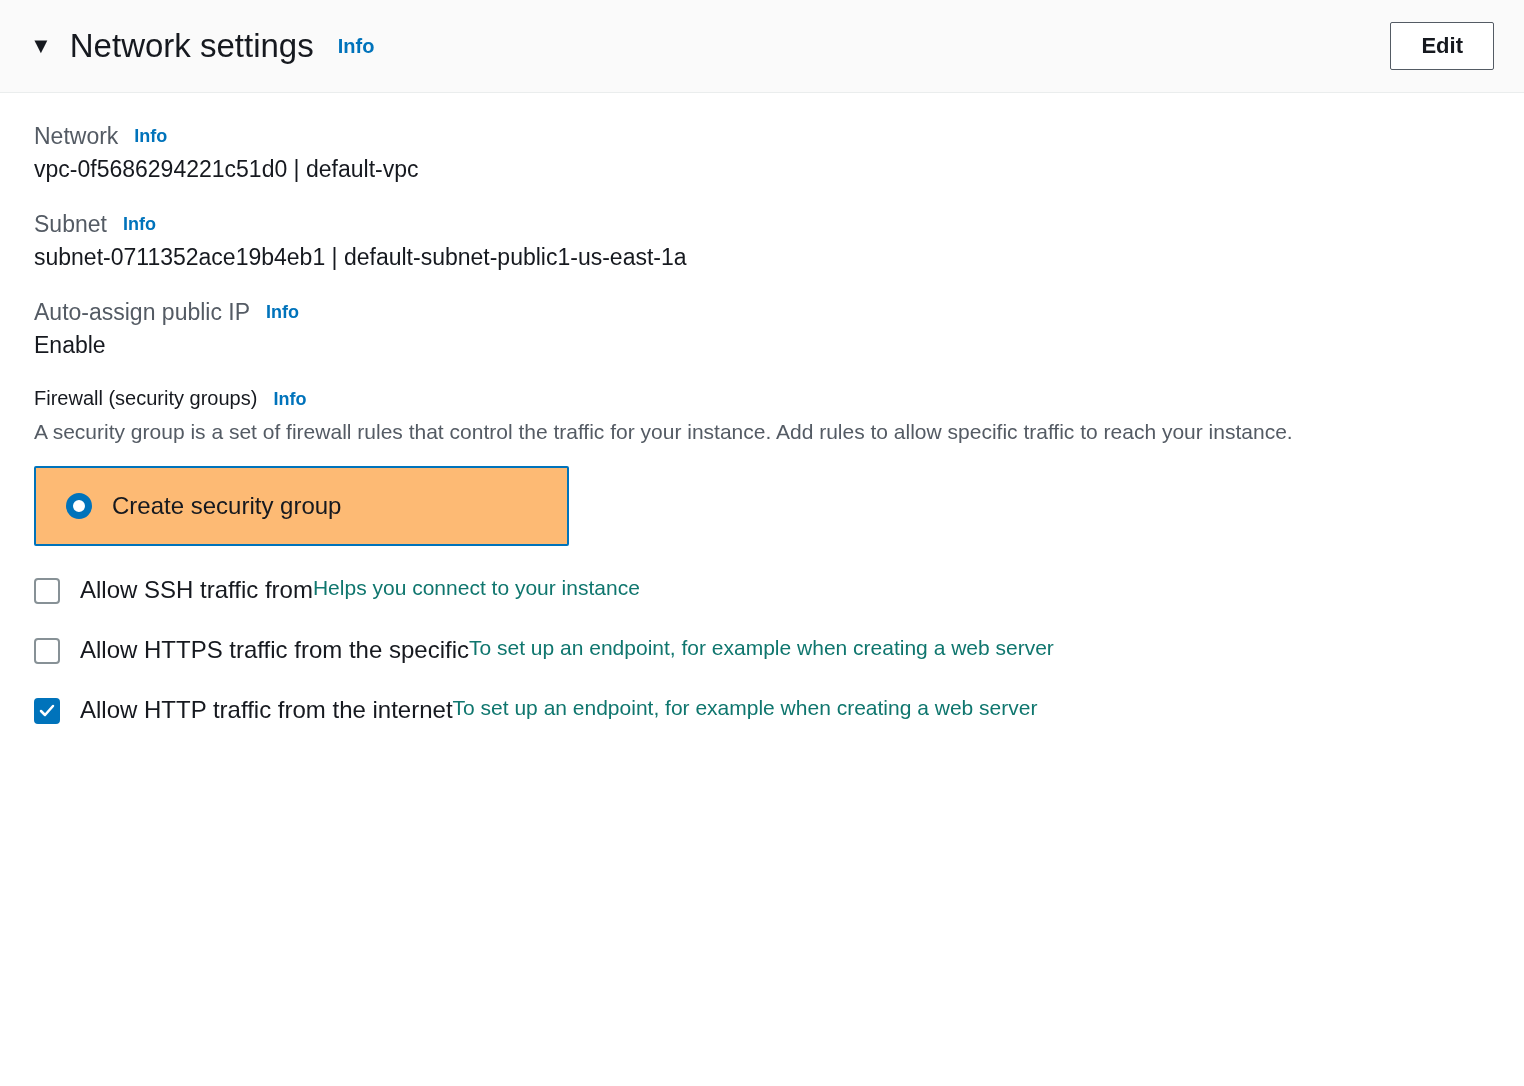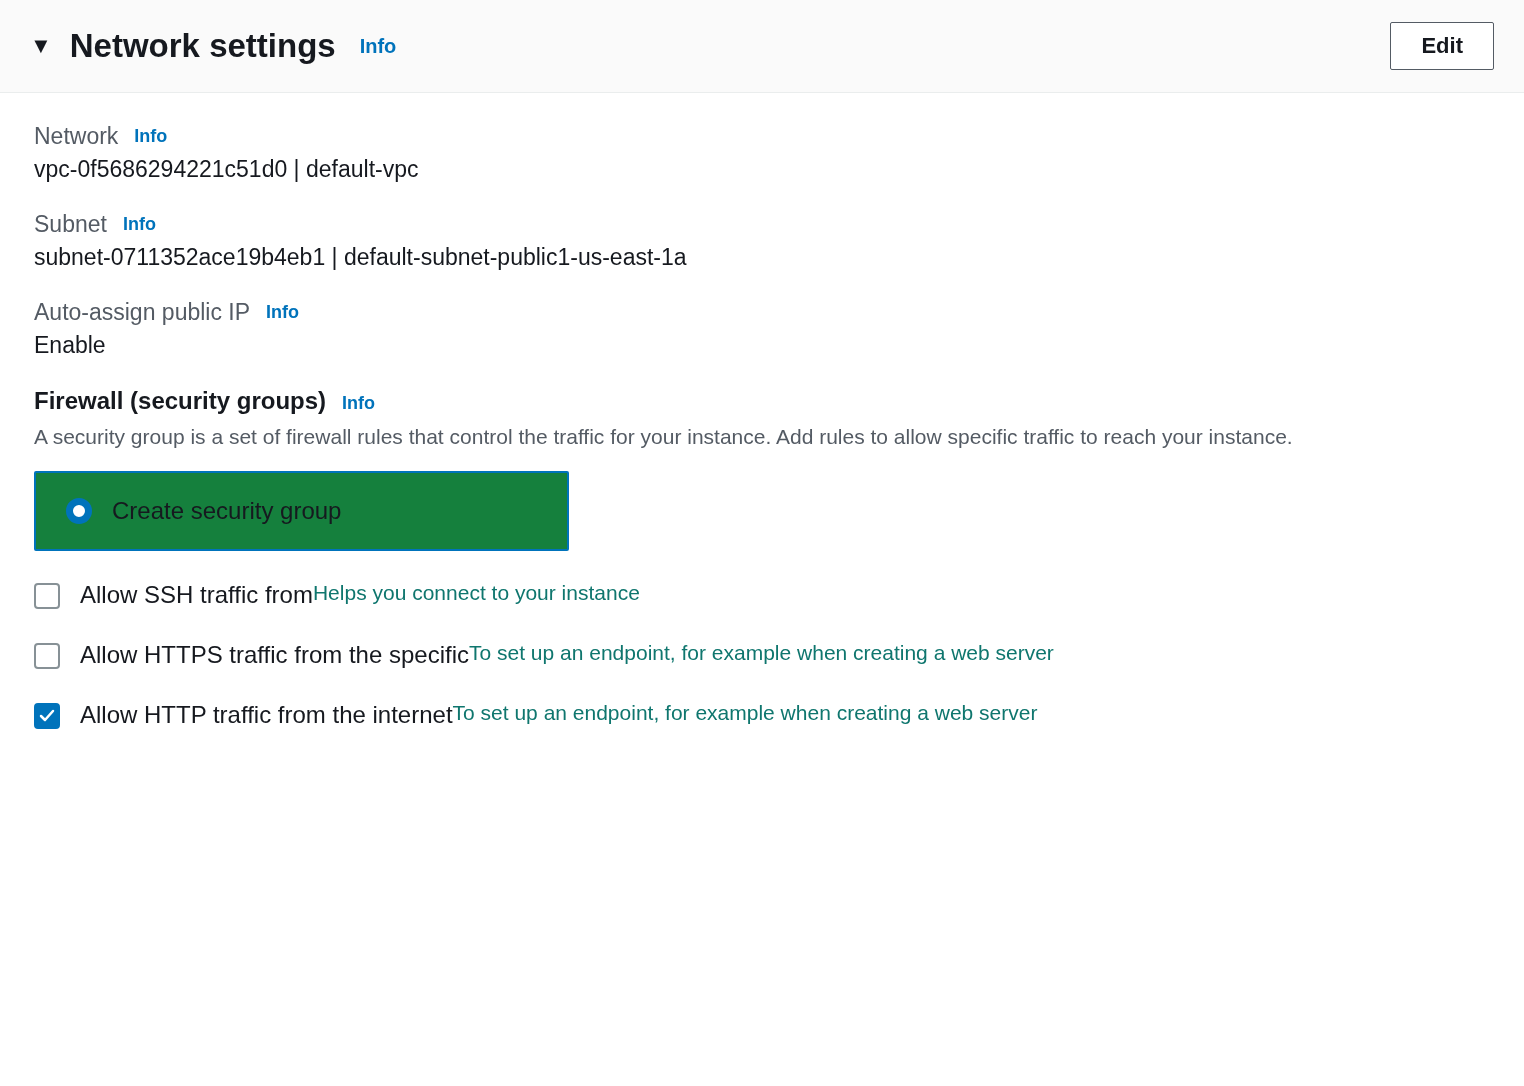--- a/index.html
+++ b/index.html
@@ -8,52 +8,52 @@
 
   
   .header-bar {
     display: flex; align-items: center; justify-content: space-between;
     padding: 22px 30px 22px 30px;
     border-bottom: 1px solid #eaeded;
     background: #fafafa;
   }
   .header-left { display: flex; align-items: center; gap: 18px; }
   .collapse-icon { font-size: 22px; color: #16191f; cursor: pointer; line-height: 1; }
-  .section-title { font-size: 33px; font-weight: 700; color: #16191f; }
+  .section-title { font-size: 33px; font-weight: 400; color: #16191f; }
   .info-link { color: #0073bb; font-size: 20px; font-weight: 700; cursor: pointer; margin-left: 6px; }
   .info-link.small { font-size: 18px; font-weight: 700; }
   .edit-btn {
     border: 1px solid #545b64; background: #fff; color: #16191f;
     font-size: 22px; font-weight: 700; padding: 10px 30px; border-radius: 2px;
     cursor: pointer;
   }
 
   
   .content { padding: 30px 34px 40px 34px; }
 
   .field-block { margin-bottom: 28px; }
   .field-label-row { display: flex; align-items: center; gap: 10px; margin-bottom: 6px; }
   .field-label { font-size: 23px; color: #545b64; }
   .field-value { font-size: 23px; color: #16191f; }
 
   .firewall-heading-row { display: flex; align-items: baseline; gap: 10px; margin-bottom: 6px; }
-  .firewall-heading { font-size: 24px; font-weight: 700; color: #16191f; }
+  .firewall-heading { font-size: 20px; font-weight: 400; color: #16191f; }
   .firewall-desc { font-size: 21px; color: #545b64; line-height: 1.5; max-width: 1420px; margin-bottom: 18px; }
 
   
   .radio-row { display: flex; gap: 40px; margin-bottom: 30px; }
   .radio-tile {
     width: 535px; height: 80px;
     border: 1px solid #879196; border-radius: 2px;
     display: flex; align-items: center; gap: 20px;
     padding: 0 30px; cursor: pointer; background: #fff;
     font-size: 24px; color: #16191f;
   }
   .radio-tile.selected {
-    border: 2px solid #0073bb; background: #15803d;
+    border: 2px solid #0073bb; background: #fdba74;
   }
   .radio-circle {
     width: 26px; height: 26px; border-radius: 50%;
     border: 2px solid #545b64; background: #fff; position: relative; flex-shrink: 0;
   }
   .radio-tile.selected .radio-circle {
     border: 7px solid #0073bb; background: #fff;
   }
 
   .sg-create-text { font-size: 24px; color: #16191f; margin-bottom: 30px; }

